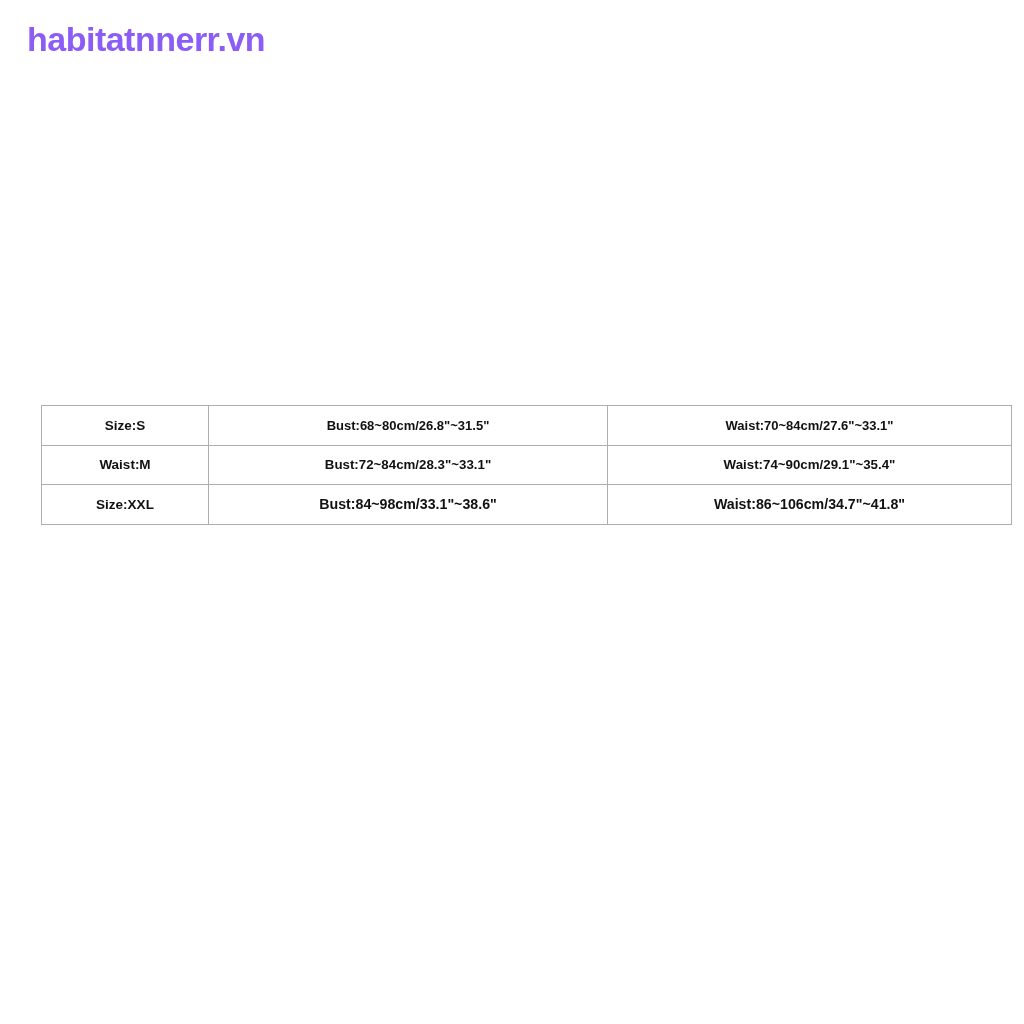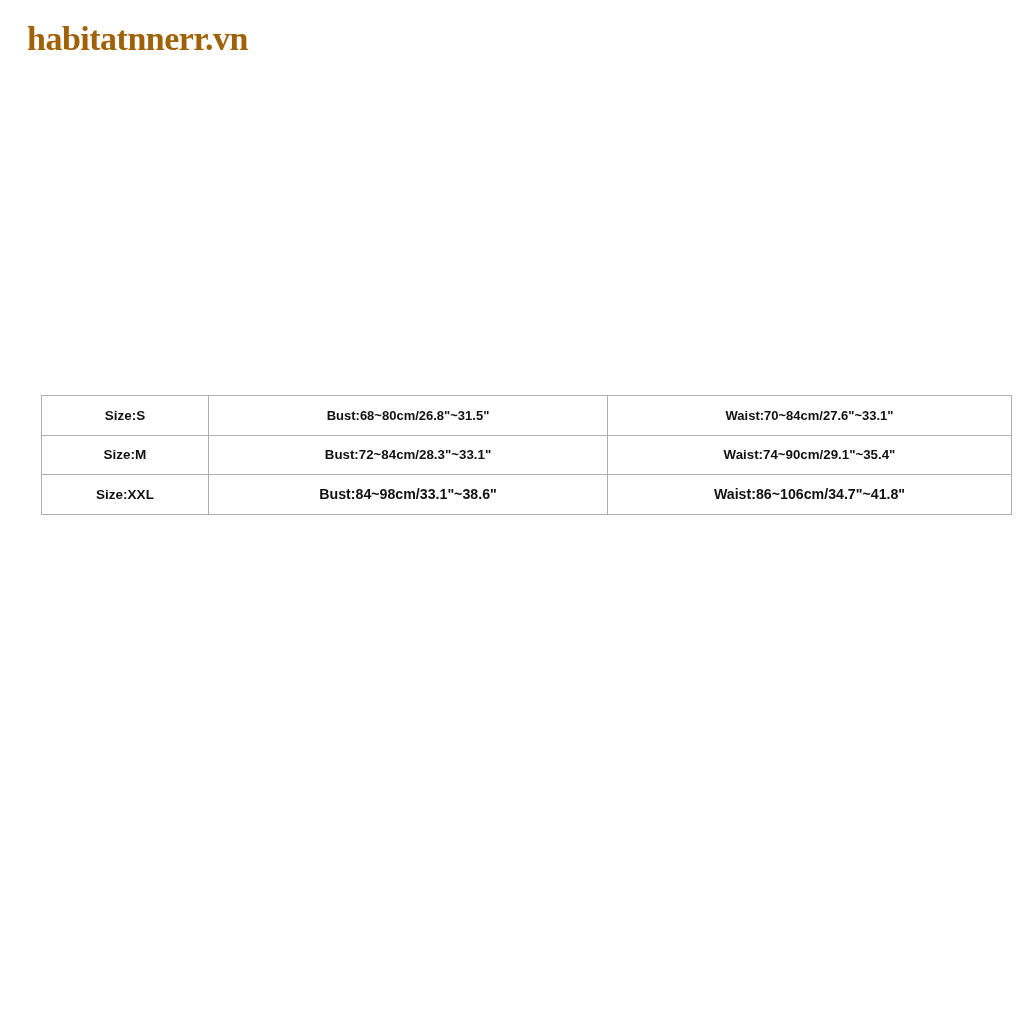--- a/index.html
+++ b/index.html
@@ -11,31 +11,31 @@
     width: 1024px;
     height: 1024px;
     position: relative;
     font-family: "Liberation Sans", sans-serif;
     overflow: hidden;
   }
   .watermark {
     position: absolute;
     left: 27px;
     top: 20px;
-    font-family: Liberation Serif, serif;
+    font-family: Liberation Sans, sans-serif;
     font-size: 34px;
     font-weight: bold;
-    color: #a16207;
+    color: #8b5cf6;
     letter-spacing: -0.5px;
     white-space: nowrap;
   }
   .size-table-wrap {
     position: absolute;
     left: 41px;
-    top: 395px;
+    top: 405px;
     width: 943px;
   }
   table.size-table {
     border-collapse: collapse;
     width: 100%;
     table-layout: fixed;
   }
   table.size-table td {
     border: 1px solid #aeaeae;
     height: 38.6px;
@@ -73,21 +73,21 @@
 
 <div class="size-table-wrap">
   <table class="size-table">
     <tbody>
       <tr class="r0">
         <td class="col-size">Size:S</td>
         <td class="col-bust">Bust:68~80cm/26.8"~31.5"</td>
         <td class="col-waist">Waist:70~84cm/27.6"~33.1"</td>
       </tr>
       <tr class="r1">
-        <td class="col-size">Size:M</td>
+        <td class="col-size">Waist:M</td>
         <td class="col-bust">Bust:72~84cm/28.3"~33.1"</td>
         <td class="col-waist">Waist:74~90cm/29.1"~35.4"</td>
       </tr>
       <tr class="r4">
         <td class="col-size">Size:XXL</td>
         <td class="col-bust">Bust:84~98cm/33.1"~38.6"</td>
         <td class="col-waist">Waist:86~106cm/34.7"~41.8"</td>
       </tr>
     </tbody>
   </table>

